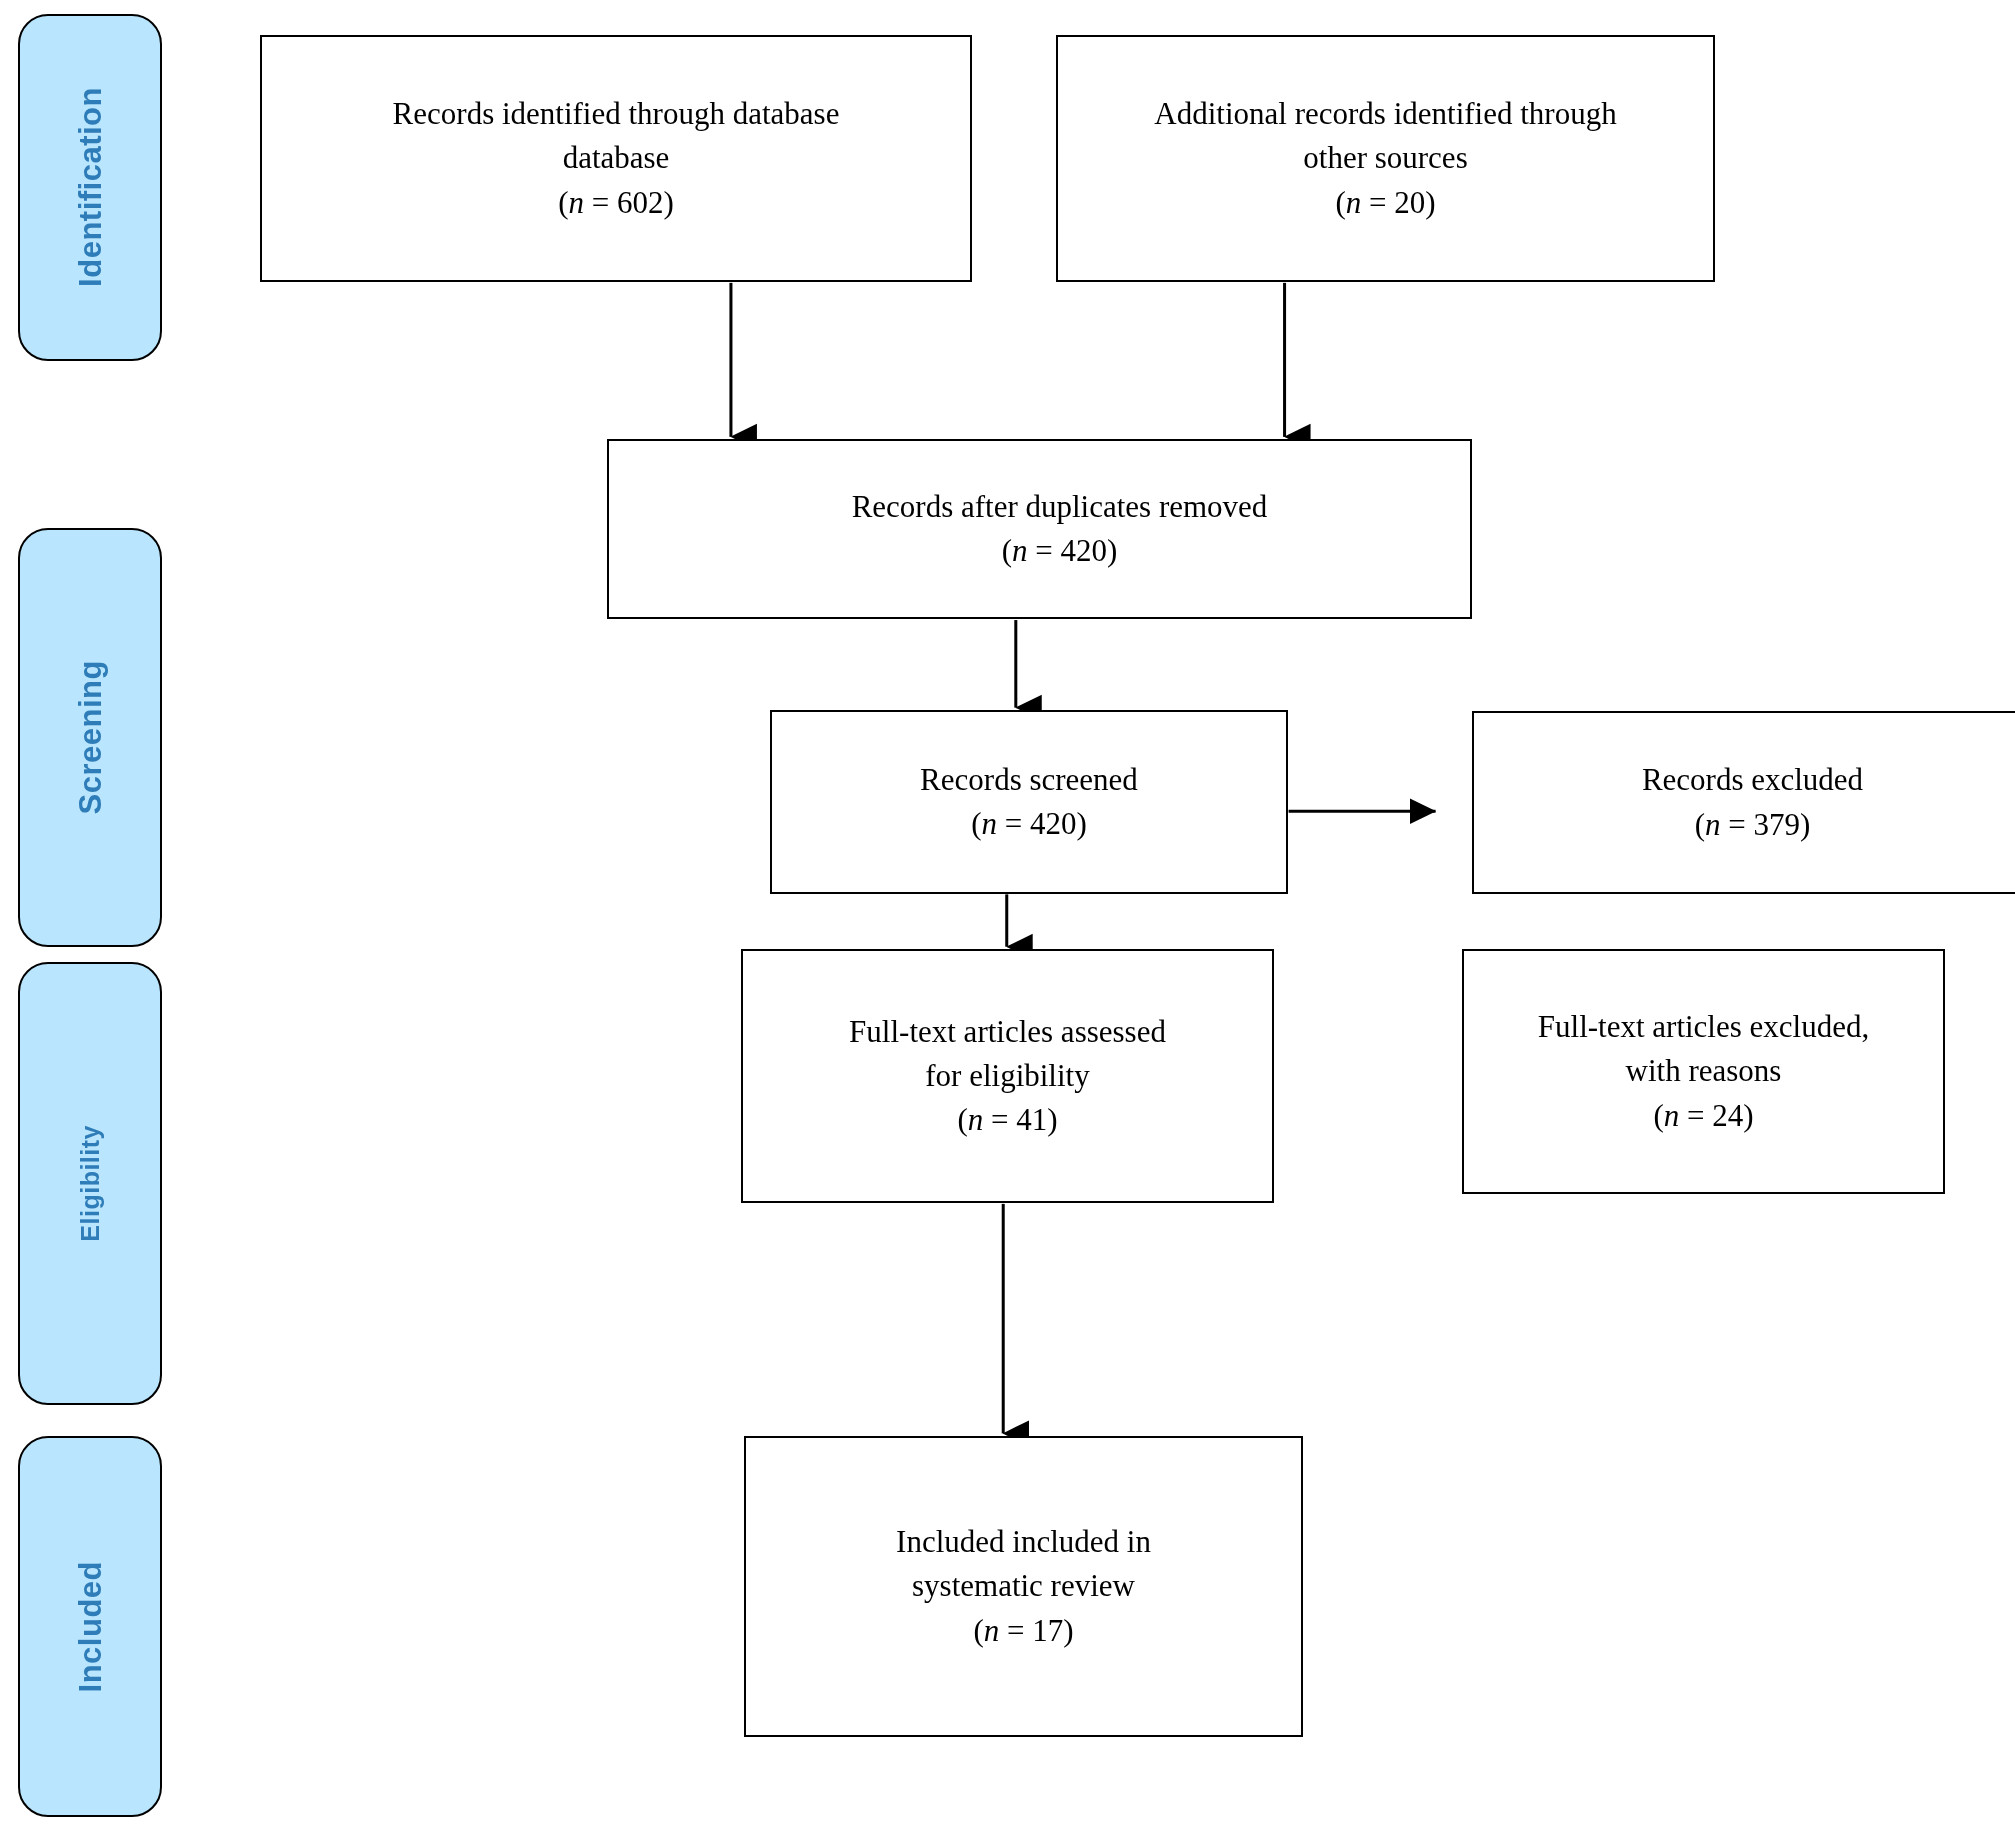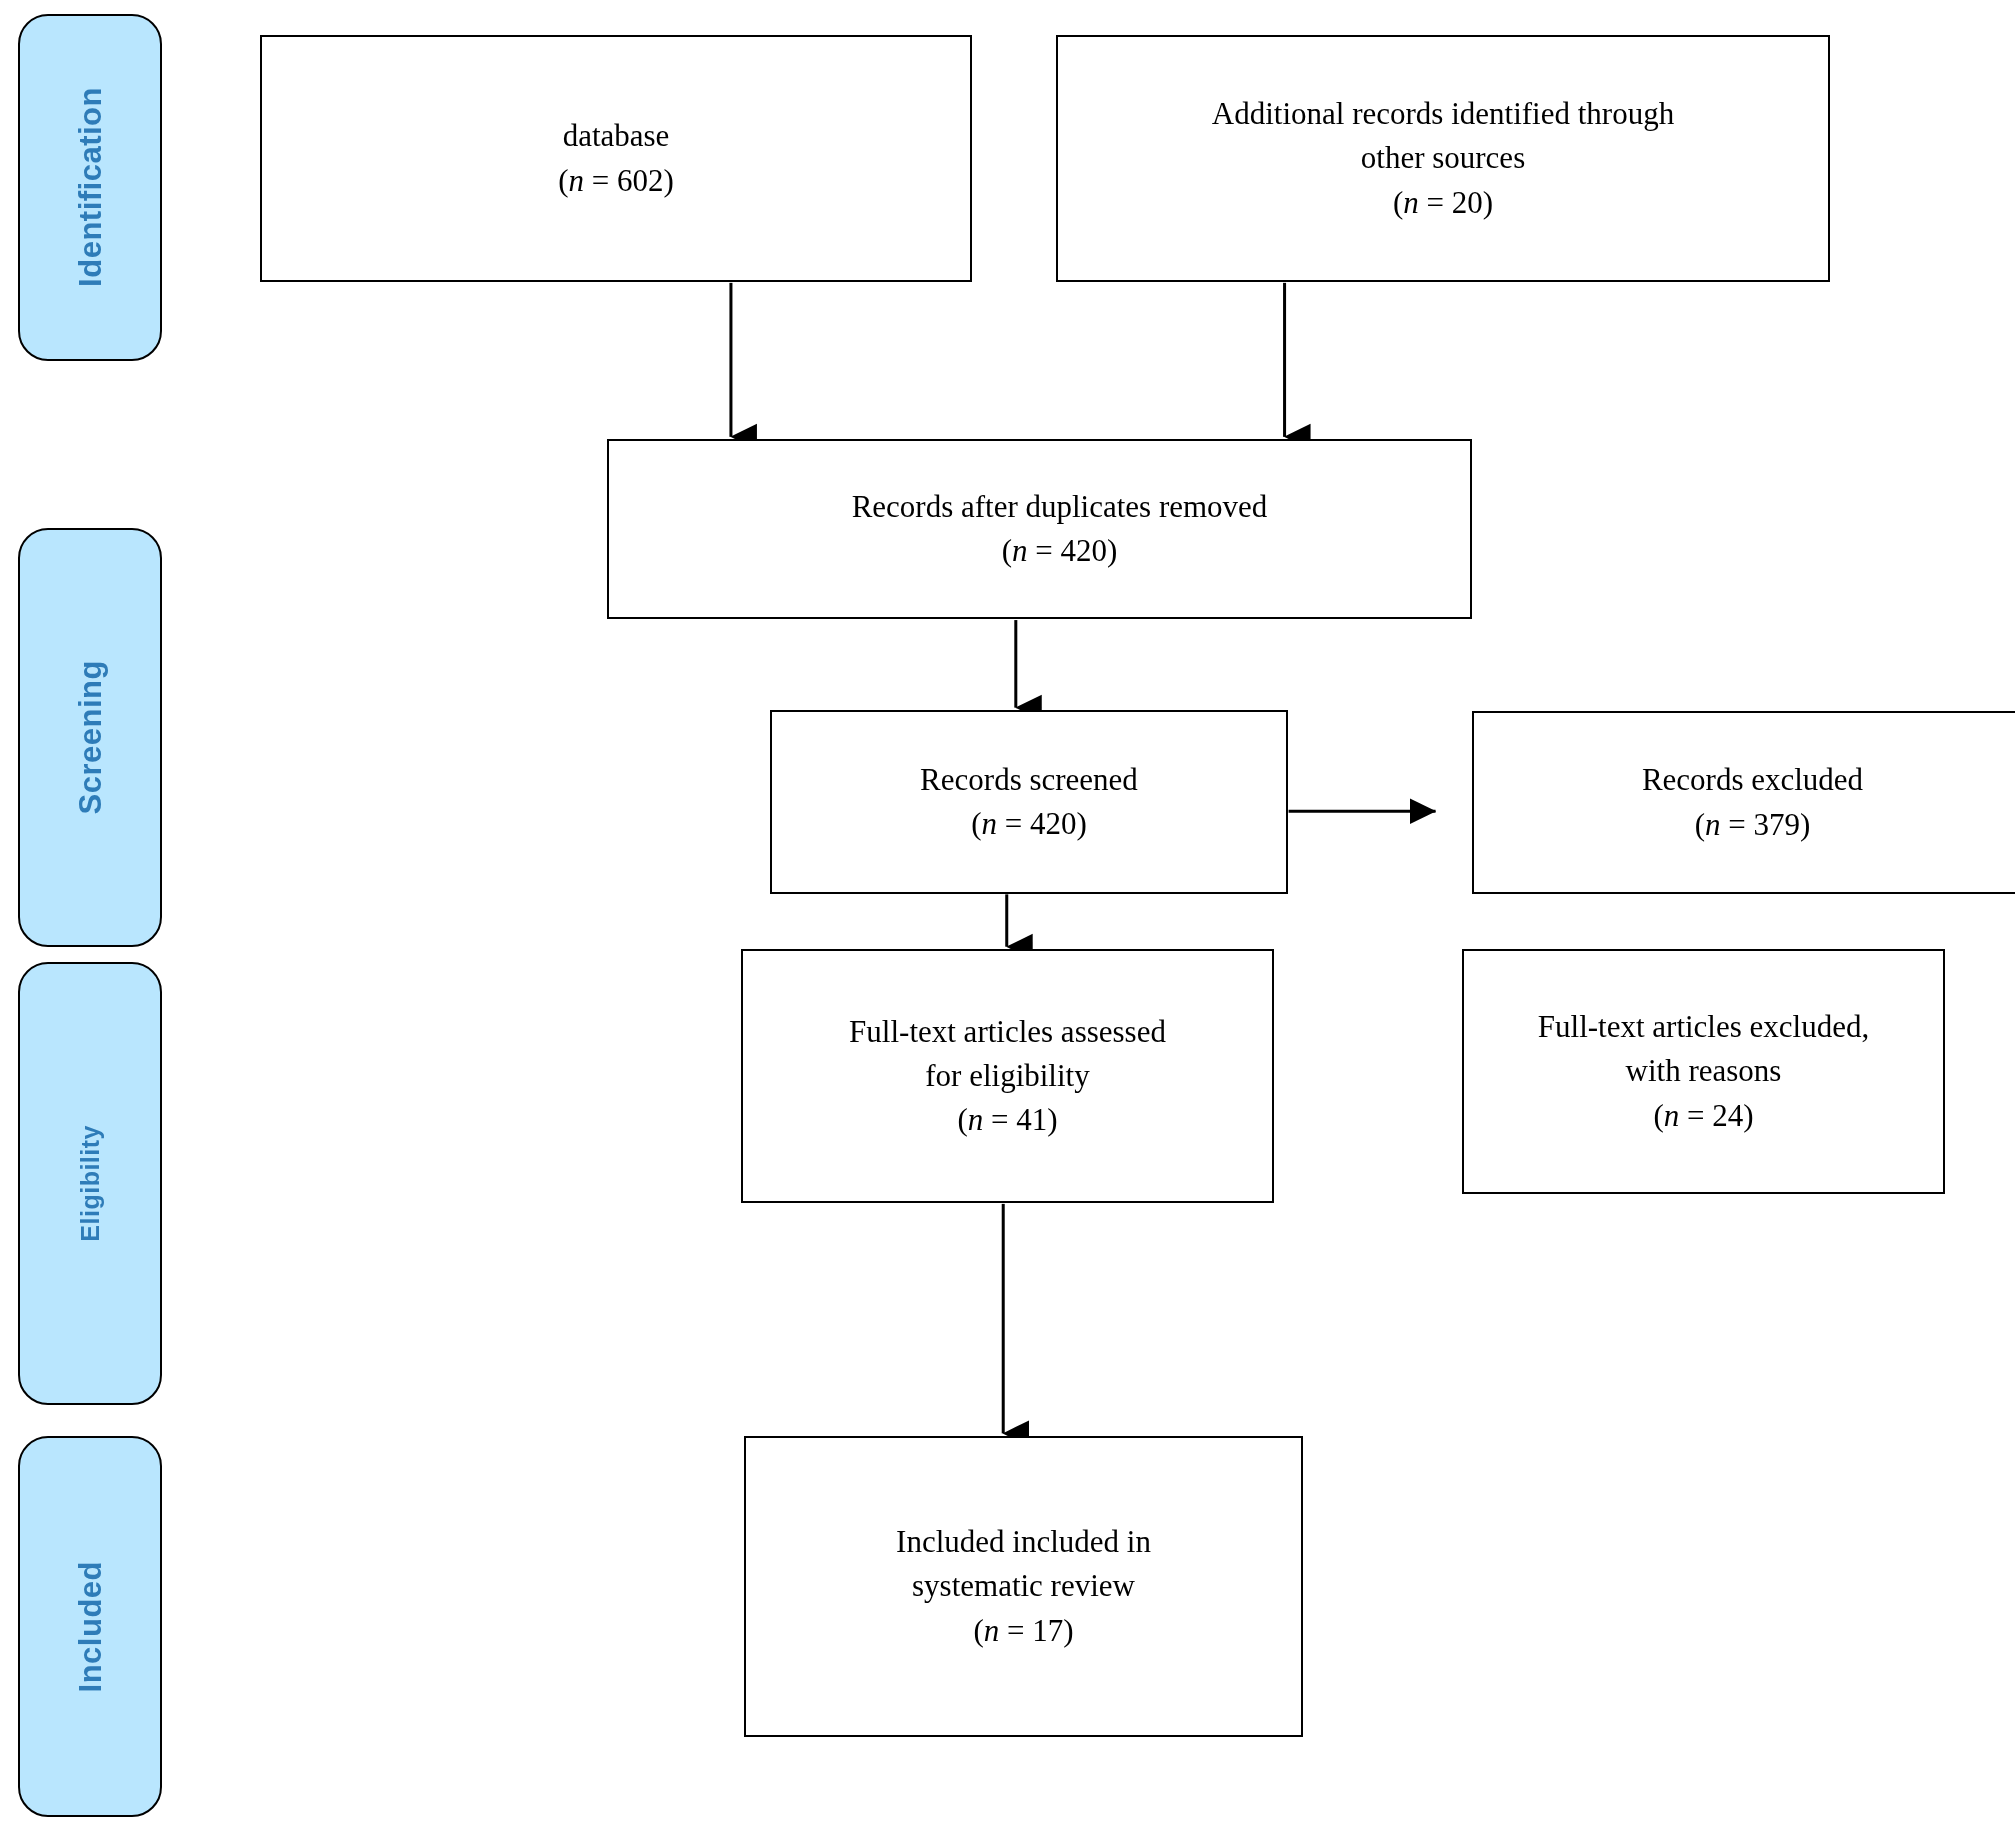--- a/index.html
+++ b/index.html
@@ -101,23 +101,23 @@
         <line x1="1452" y1="562" x2="1452" y2="868" stroke="#000000" stroke-width="6" marker-end="url(#arrowhead-down)"></line>
         <line x1="2552" y1="562" x2="2552" y2="868" stroke="#000000" stroke-width="6" marker-end="url(#arrowhead-down)"></line>
         <line x1="2018" y1="1232" x2="2018" y2="1406" stroke="#000000" stroke-width="6" marker-end="url(#arrowhead-down)"></line>
         <line x1="2560" y1="1612" x2="2852" y2="1612" stroke="#000000" stroke-width="6" marker-end="url(#arrowhead-right)"></line>
         <line x1="2000" y1="1777" x2="2000" y2="1881" stroke="#000000" stroke-width="6" marker-end="url(#arrowhead-down)"></line>
         <line x1="1993" y1="2392" x2="1993" y2="2848" stroke="#000000" stroke-width="6" marker-end="url(#arrowhead-down)"></line>
       </g>
   </svg>
 
   <div class="flow-box" style="left: 260px; top: 35px; width: 712px; height: 247px;">
-    <div class="flow-text"><span class="nline">database</span><span class="nline">(<span class="it">n</span> = 602)</span></div>
+    <div class="flow-text"><span class="nline">Records identified through database</span><span class="nline">database</span><span class="nline">(<span class="it">n</span> = 602)</span></div>
   </div>
-  <div class="flow-box" style="left: 1056px; top: 35px; width: 774px; height: 247px;">
+  <div class="flow-box" style="left: 1056px; top: 35px; width: 659px; height: 247px;">
     <div class="flow-text"><span class="nline">Additional records identified through</span><span class="nline">other sources</span><span class="nline">(<span class="it">n</span> = 20)</span></div>
   </div>
   <div class="flow-box" style="left: 607px; top: 439px; width: 865px; height: 180px; padding-left: 40px;">
     <div class="flow-text"><span class="nline">Records after duplicates removed</span><span class="nline">(<span class="it">n</span> = 420)</span></div>
   </div>
   <div class="flow-box" style="left: 770px; top: 710px; width: 518px; height: 184px;">
     <div class="flow-text"><span class="nline">Records screened</span><span class="nline">(<span class="it">n</span> = 420)</span></div>
   </div>
   <div class="flow-box" style="left: 1472px; top: 711px; width: 561px; height: 183px;">
     <div class="flow-text"><span class="nline">Records excluded</span><span class="nline">(<span class="it">n</span> = 379)</span></div>

